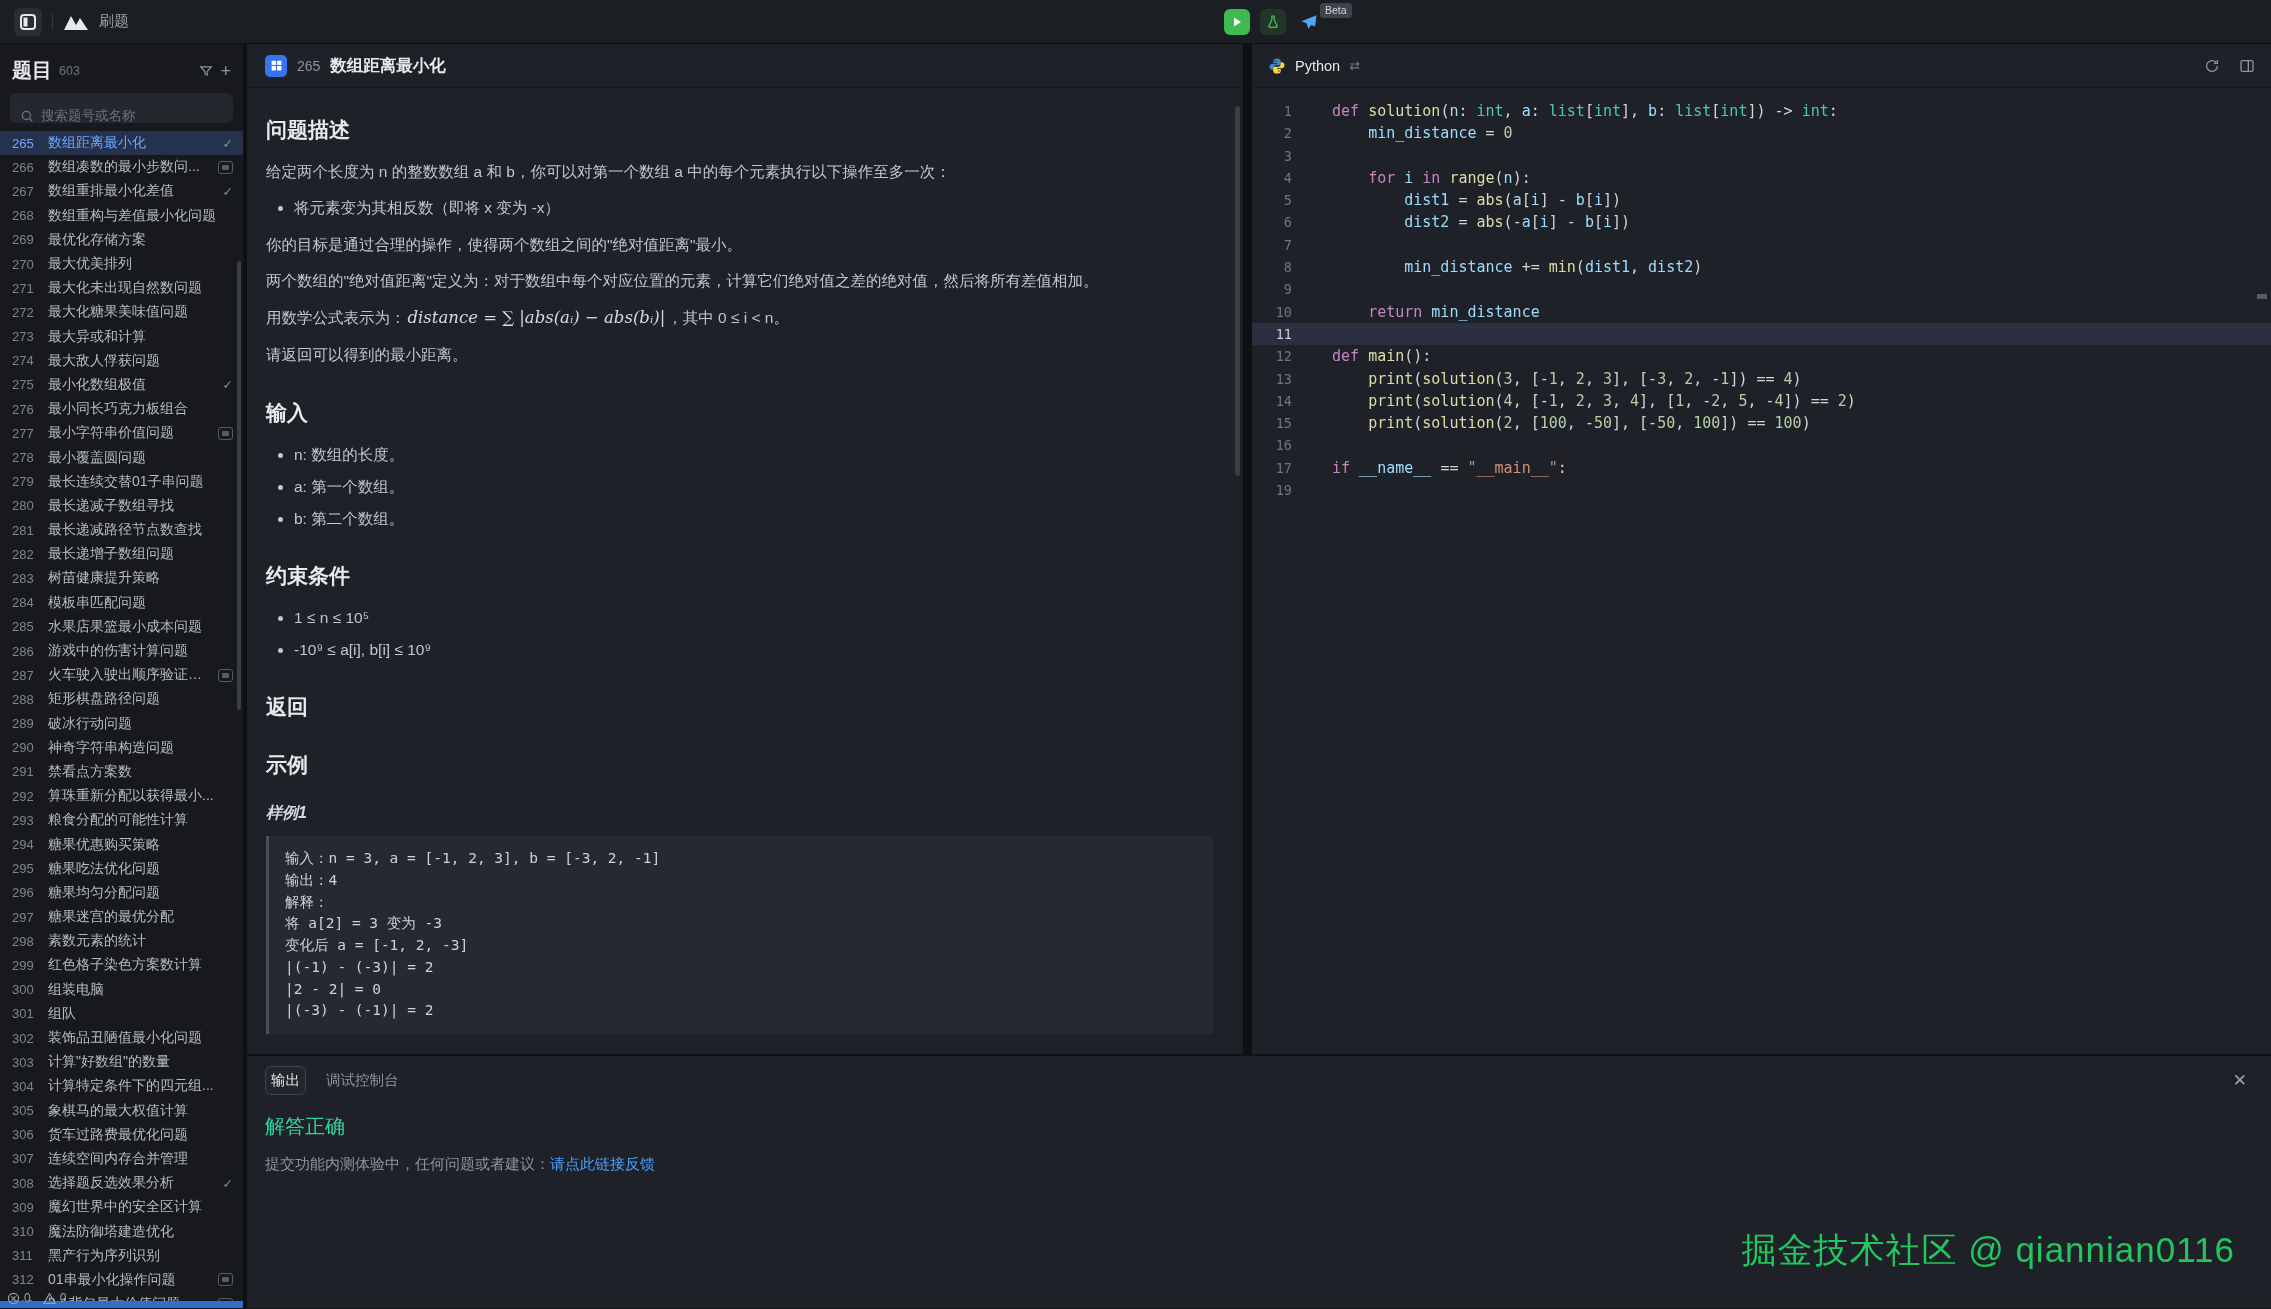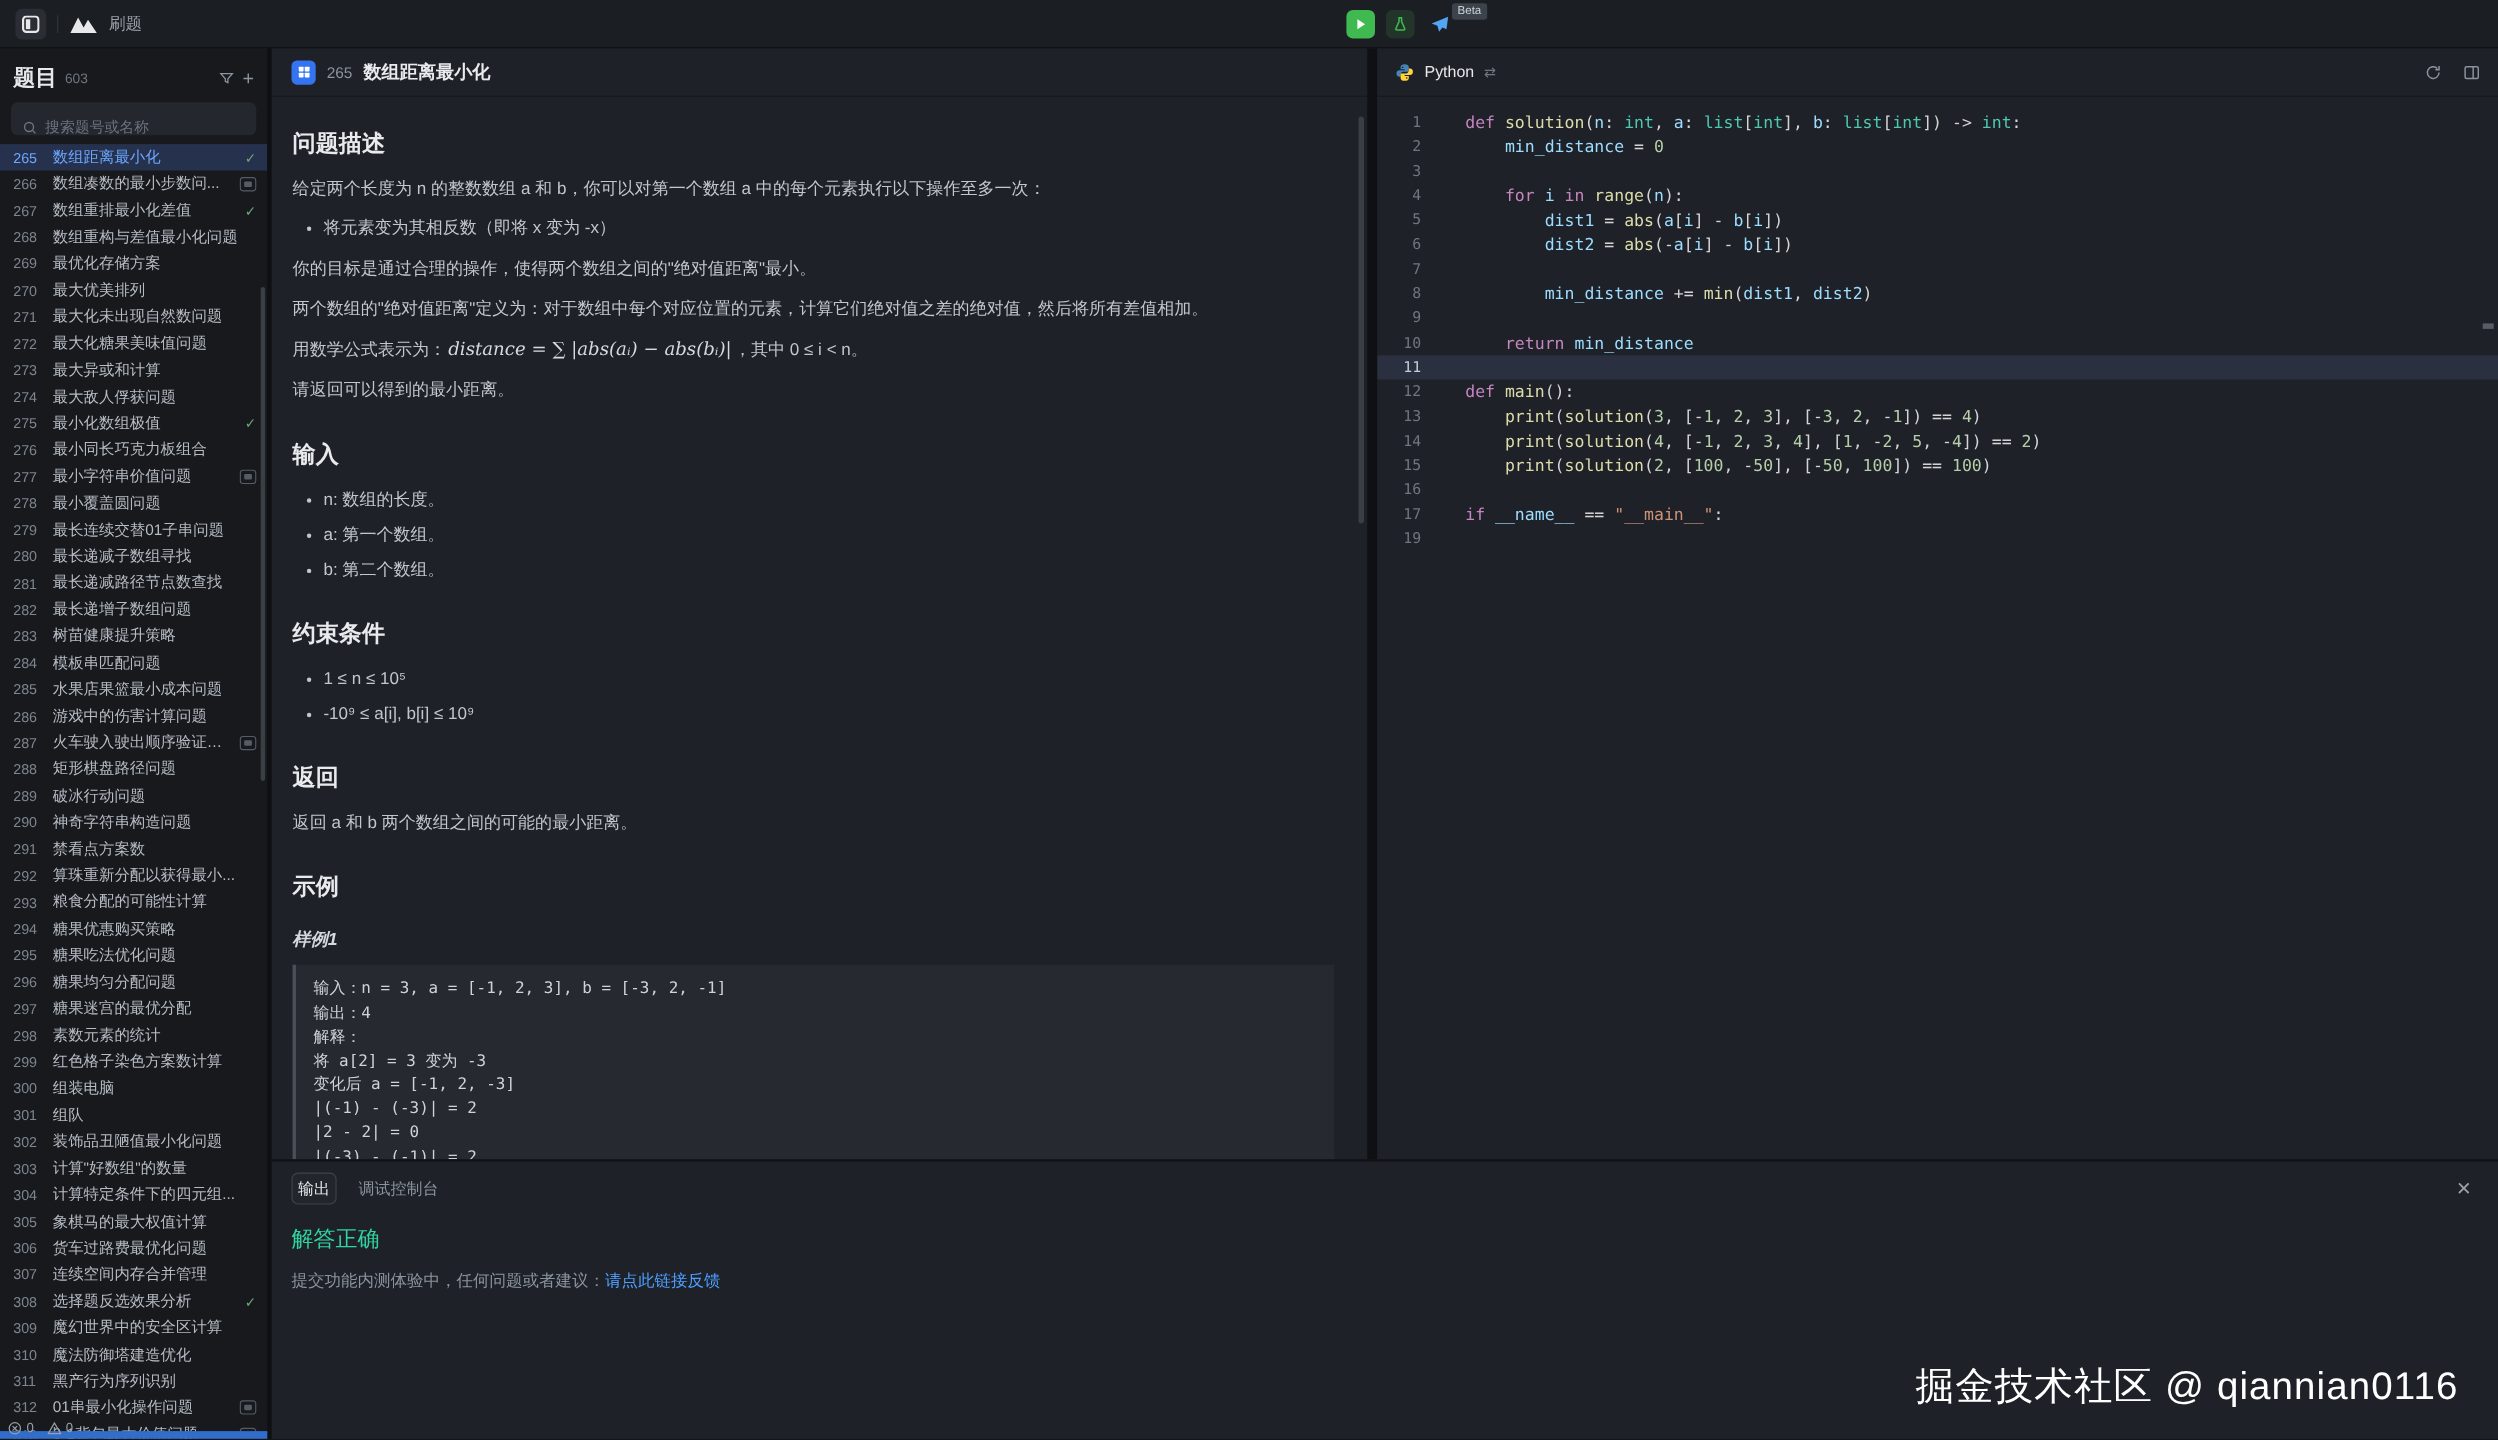--- a/index.html
+++ b/index.html
@@ -104,22 +104,22 @@
     position:relative;padding:10px 0 0 18px}
   .tabs{display:flex;align-items:center;gap:20px}
   .tab-active{border:1px solid #3e444d;border-radius:6px;padding:4px 5px;
     color:#e6e8ea;font-size:14.5px;background:#22262c;cursor:pointer}
   .tab{color:#8b949e;font-size:14.5px;cursor:pointer}
   .close{position:absolute;right:24px;top:14px;color:#9aa0a6;font-size:17px;cursor:pointer}
   .result{color:#2fd4a0;font-size:20px;margin-top:18px;font-weight:500}
   .sub{color:#8b949e;font-size:15px;margin-top:13px}
   .feedback{color:#8b949e;font-size:15px;margin-top:15px}
   .feedback .link{color:#4d9fff;cursor:pointer}
-  .watermark{position:absolute;right:36px;bottom:24px;font-size:35px;
-    color:#ffffff;letter-spacing:1px;font-weight:500}
+  .watermark{position:absolute;right:36px;bottom:34px;font-size:35px;
+    color:#22c55e;letter-spacing:1px;font-weight:500}
 
   
   .statusbar{position:fixed;left:7px;bottom:4px;display:flex;align-items:center;
     gap:12px;color:#9aa0a6;font-size:12px;z-index:5}
   .st{display:flex;align-items:center;gap:4px;cursor:pointer}
   .st i{font-style:normal}
 </style>
 </head>
 <body>
 
@@ -424,21 +424,20 @@
                 <li>n: 数组的长度。</li>
                 <li>a: 第一个数组。</li>
                 <li>b: 第二个数组。</li>
               </ul>
               <div class="sec-h2">约束条件</div>
               <ul class="sec-ul">
                 <li>1 ≤ n ≤ 10⁵</li>
                 <li>-10⁹ ≤ a[i], b[i] ≤ 10⁹</li>
               </ul>
               <div class="sec-h2">返回</div>
-              <div class="sec-p">返回 a 和 b 两个数组之间的可能的最小距离。</div>
               <div class="sec-h2">示例</div>
               <div class="sec-h3">样例1</div>
               <div class="sample-block">
                 <div class="sample-line">输入：n = 3, a = [-1, 2, 3], b = [-3, 2, -1]</div>
                 <div class="sample-line">输出：4</div>
                 <div class="sample-line">解释：</div>
                 <div class="sample-line">将 a[2] = 3 变为 -3</div>
                 <div class="sample-line">变化后 a = [-1, 2, -3]</div>
                 <div class="sample-line">|(-1) - (-3)| = 2</div>
                 <div class="sample-line">|2 - 2| = 0</div>

